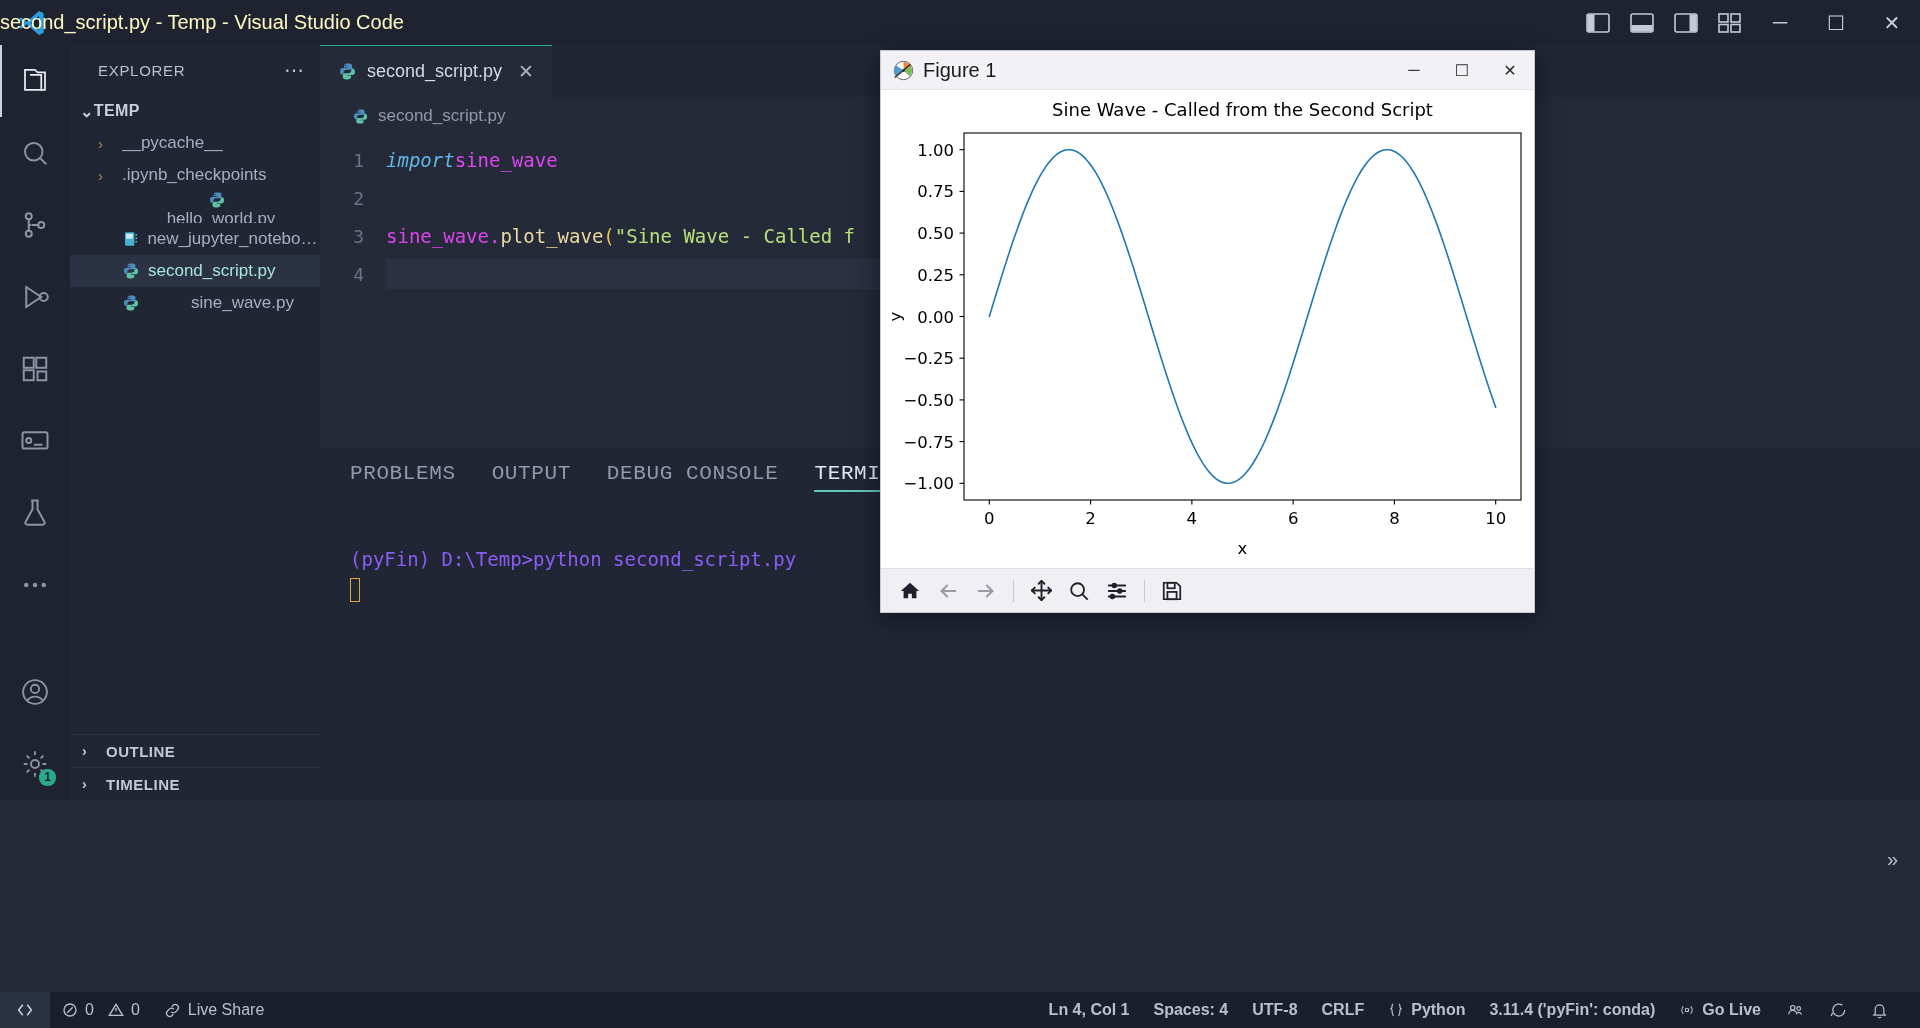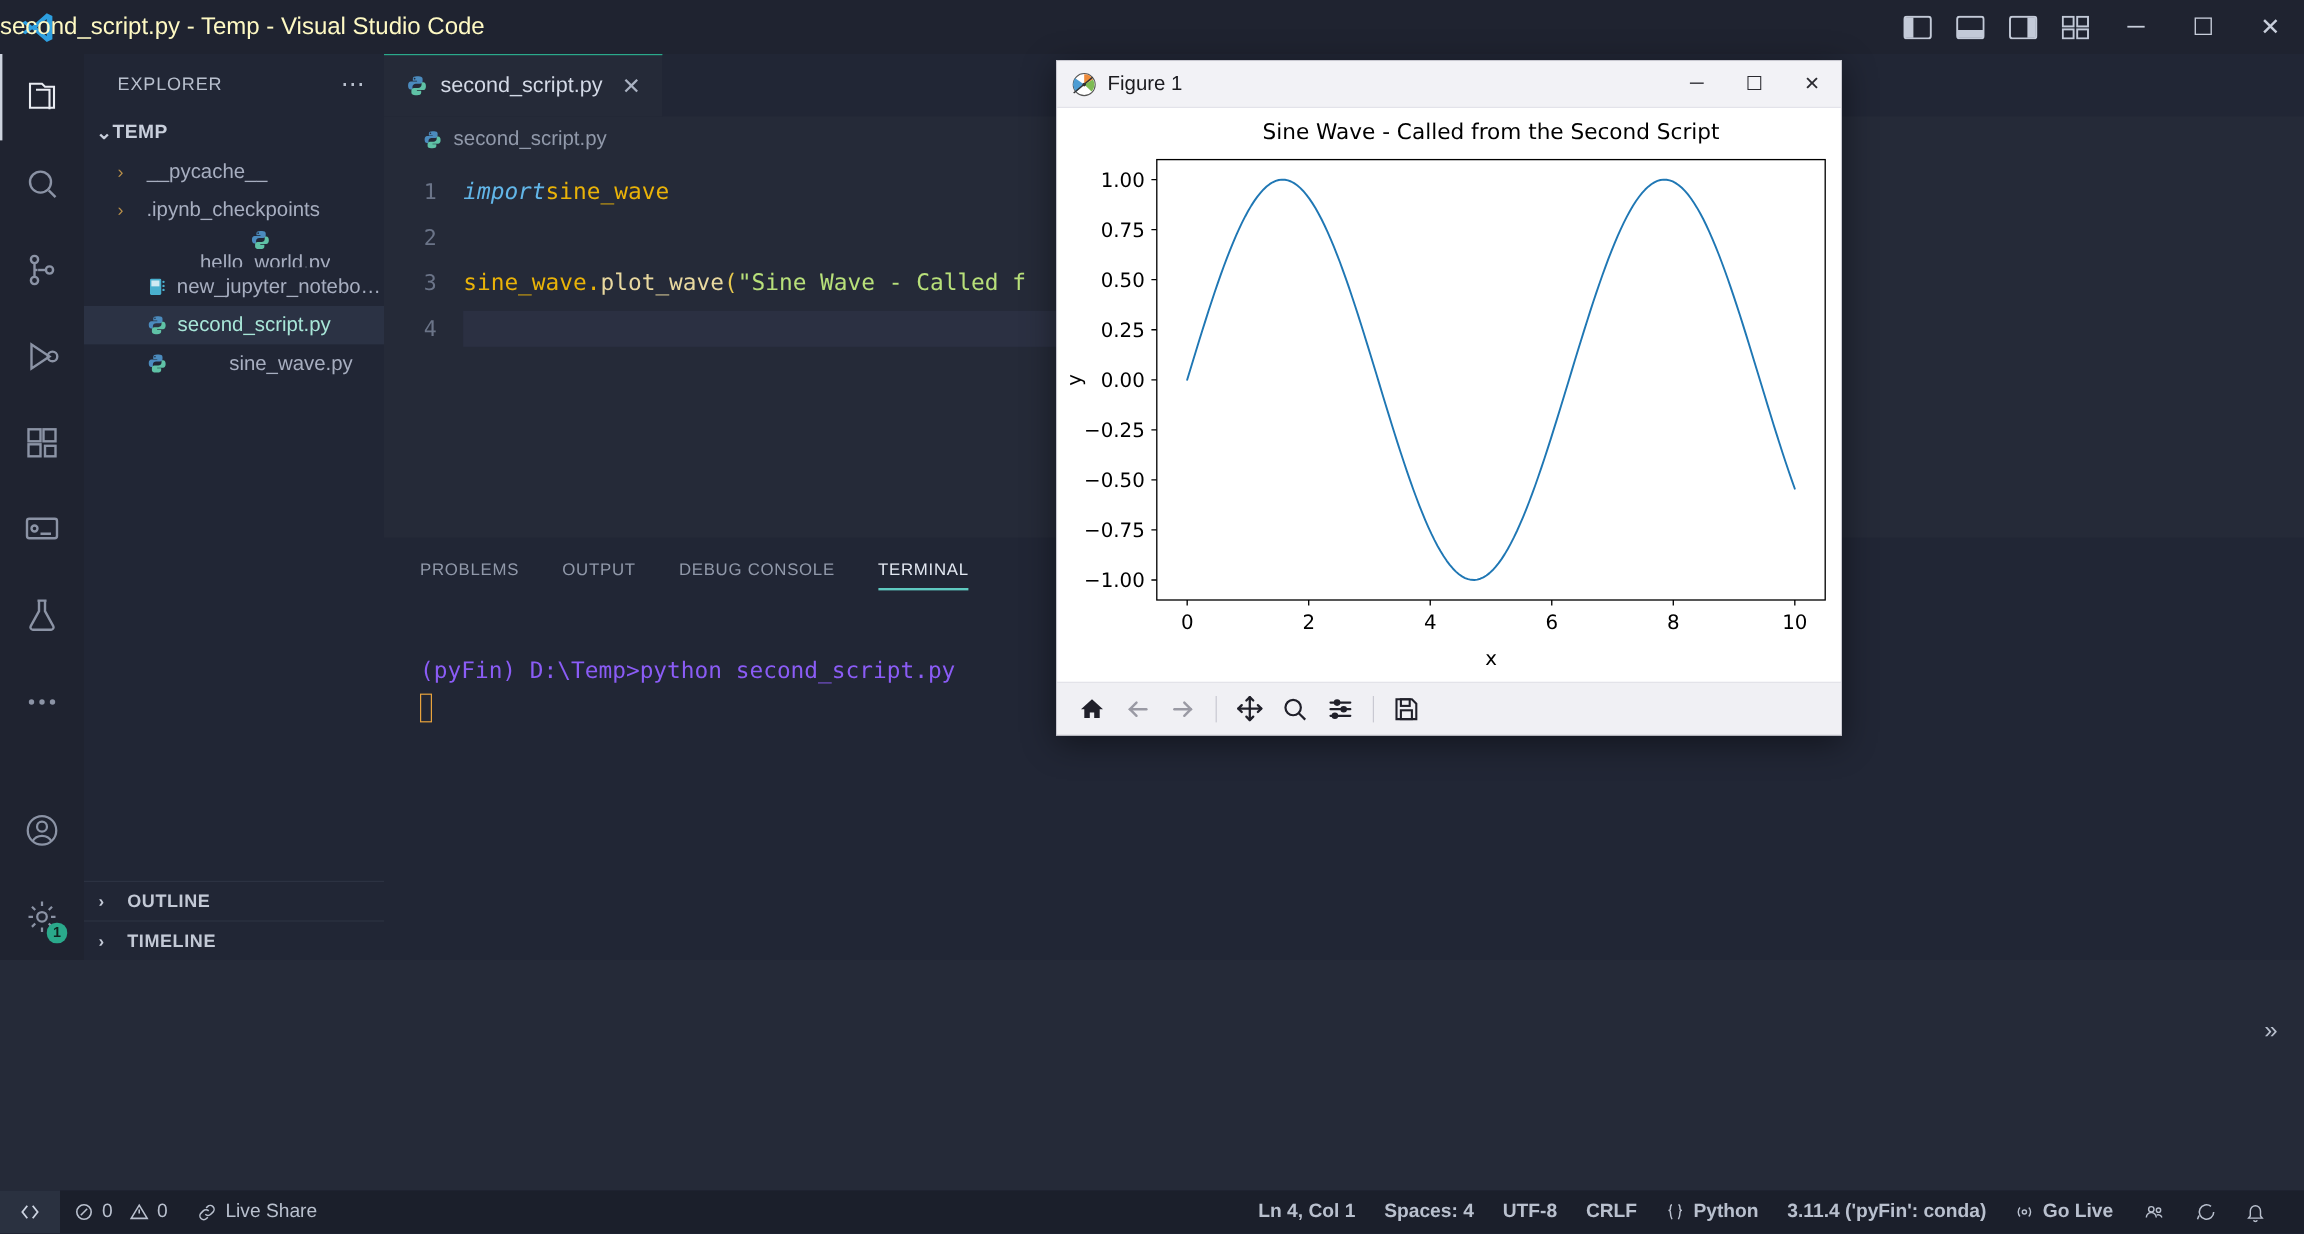--- a/index.html
+++ b/index.html
@@ -90,30 +90,30 @@
   }
   .tab .close-x { color:#aab2c2; font-size:19px; margin-left:6px; }
   .breadcrumb {
     height:38px; display:flex; align-items:center; gap:9px; padding-left:32px;
     color:#9199aa; font-size:17px;
   }
   .code { padding-top:6px; font-family:"DejaVu Sans Mono","Liberation Mono",monospace; font-size:19px; }
   .code-line { display:flex; height:38px; align-items:center; }
   .lnum { width:66px; text-align:right; padding-right:22px; color:#6b7488; font-size:18px; }
   .c-kw { color:#62b6e8; font-style:italic;text-align:right; }
-  .c-id { color:#eab308; }
+  .c-id { color:#d946ef; }
   .c-fn { color:#e9d9a0; }
   .c-pun { color:#e6c84f; }
   .c-str { color:#b8e07a; }
   .cursor-line { background:#2b3042; width:920px; height:30px; }
 
   
   .panel { position:absolute; top:448px; left:320px; width:1600px; height:352px; background:#212635; }
   .panel-tabs { height:52px; display:flex; align-items:center; padding-left:30px; gap:36px; }
-  .ptab { color:#9199aa; font-size:14px; letter-spacing:.6px; position:relative; height:52px; line-height:52px; }
+  .ptab { color:#9199aa; font-size:21px; letter-spacing:.6px; position:relative; height:52px; line-height:52px;font-family:Liberation Mono, monospace; }
   .ptab.active { color:#e3e8f2; }
   .ptab.active::after { content:""; position:absolute; left:0; right:0; bottom:8px; height:2px; background:#5fc9c0; }
   .term-body { padding:48px 0 0 30px; font-family:"DejaVu Sans Mono","Liberation Mono",monospace;
                font-size:19px; color:#8b5cf6; }
   .term-cursor { display:inline-block; width:10px; height:24px; border:1.5px solid #e8a33d; margin-top:8px; }
   .panel-collapse { position:absolute; right:22px; top:400px; color:#b9c0ce; font-size:20px; }
 
   
   .statusbar {
     position:absolute; bottom:0; left:0; width:1920px; height:36px; background:#1b1f2b;
@@ -127,21 +127,21 @@
   
   .figwin {
     position:absolute; left:880px; top:50px; width:655px; height:563px;
     background:#f4f4f7; border:1px solid #c8c8d0; box-shadow:0 6px 26px rgba(0,0,0,.45);
     display:flex; flex-direction:column;
   }
   .fig-title {
     height:39px; background:#f2f2f6; display:flex; align-items:center; padding-left:12px; gap:9px;
     border-bottom:1px solid #e3e3ea;
   }
-  .fig-title .t { color:#1b1b1f; font-size:17px; }
+  .fig-title .t { color:#1b1b1f; font-size:20px; }
   .fig-wbtns { margin-left:auto; display:flex; height:39px; }
   .fig-wbtn { width:48px; height:39px; display:flex; align-items:center; justify-content:center; color:#2a2a30; font-size:16px; }
   .fig-canvas { flex:1; background:#ffffff; position:relative; }
   .fig-toolbar {
     height:45px; background:#f0f0f4; display:flex; align-items:center; gap:4px; padding-left:12px;
     border-top:1px solid #e0e0e6;
   }
   .tbtn { width:34px; height:34px; display:flex; align-items:center; justify-content:center; color:#20202a; }
   .tsep { width:1px; height:22px; background:#c9c9d2; margin:0 6px; }
 

